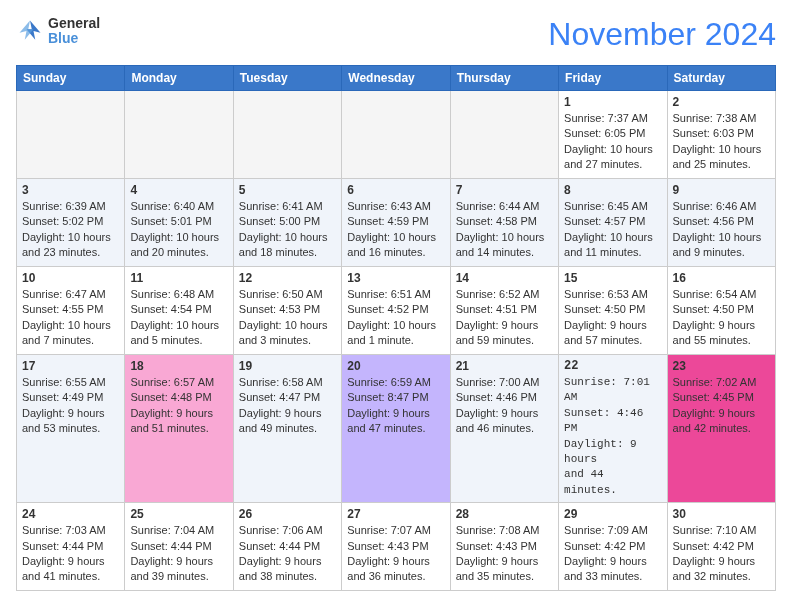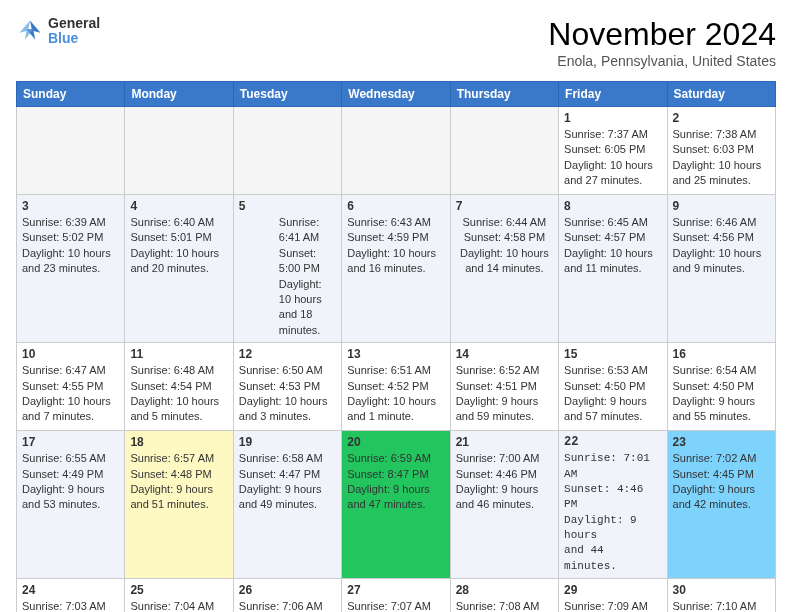--- a/index.html
+++ b/index.html
@@ -34,21 +34,21 @@
     .logo-bird {
       width: 28px;
       height: 28px;
     }
     .title-block {
       text-align: right;
     }
     .month-title {
       font-size: 32px;
       font-weight: normal;
-      color: #000000;
+      color: #3b82f6;
     }
     .location {
       font-size: 14px;
       color: #555;
     }
     .calendar {
       width: 100%;
       border-collapse: collapse;
       font-size: 10.5px;
     }
@@ -96,21 +96,20 @@
       <polygon points="16,4 28,18 20,16 22,26 12,14 18,14" fill="#3a78c9"></polygon>
       <polygon points="16,4 4,18 12,16 10,26 20,14 14,14" fill="#5ba0e0" opacity="0.7"></polygon>
     </svg>
     <div class="logo-text">
       <span>General</span>
       <span style="color:#4a90d9">Blue</span>
     </div>
   </div>
   <div class="title-block">
     <div class="month-title">November 2024</div>
-    <div class="location">Enola, Pennsylvania, United States</div>
   </div>
 </div>
 
 <table class="calendar">
   <thead>
     <tr>
     <th>Sunday</th>
         <th>Monday</th>
         <th>Tuesday</th>
         <th>Wednesday</th>
@@ -151,35 +150,35 @@
         </td>
         <td style="background: rgb(240, 244, 250);">
           <div class="day-num">4</div>
           <div class="day-info" style="white-space: pre-line;">Sunrise: 6:40 AM
 Sunset: 5:01 PM
 Daylight: 10 hours
 and 20 minutes.</div>
         </td>
         <td style="background: rgb(240, 244, 250);">
           <div class="day-num">5</div>
-          <div class="day-info" style="white-space: pre-line; margin-left: 40px;">Sunrise: 6:41 AM
+          <div class="day-info" style="white-space: pre-line;">Sunrise: 6:41 AM
 Sunset: 5:00 PM
 Daylight: 10 hours
 and 18 minutes.</div>
         </td>
         <td style="background: rgb(240, 244, 250);">
           <div class="day-num">6</div>
           <div class="day-info" style="white-space: pre-line;">Sunrise: 6:43 AM
 Sunset: 4:59 PM
 Daylight: 10 hours
 and 16 minutes.</div>
         </td>
         <td style="background: rgb(240, 244, 250);">
           <div class="day-num">7</div>
-          <div class="day-info" style="white-space: pre-line; text-align: center;">Sunrise: 6:44 AM
+          <div class="day-info" style="white-space: pre-line;">Sunrise: 6:44 AM
 Sunset: 4:58 PM
 Daylight: 10 hours
 and 14 minutes.</div>
         </td>
         <td style="background: rgb(240, 244, 250);">
           <div class="day-num">8</div>
           <div class="day-info" style="white-space: pre-line;">Sunrise: 6:45 AM
 Sunset: 4:57 PM
 Daylight: 10 hours
 and 11 minutes.</div>
@@ -244,56 +243,56 @@
         </td>
       </tr>
       <tr>
         <td style="background: rgb(240, 244, 250);">
           <div class="day-num">17</div>
           <div class="day-info" style="white-space: pre-line;">Sunrise: 6:55 AM
 Sunset: 4:49 PM
 Daylight: 9 hours
 and 53 minutes.</div>
         </td>
-        <td style="background: #fef9c3;">
+        <td style="background: #f9a8d4;">
           <div class="day-num">18</div>
           <div class="day-info" style="white-space: pre-line;">Sunrise: 6:57 AM
 Sunset: 4:48 PM
 Daylight: 9 hours
 and 51 minutes.</div>
         </td>
         <td style="background: rgb(240, 244, 250);">
           <div class="day-num">19</div>
           <div class="day-info" style="white-space: pre-line;">Sunrise: 6:58 AM
 Sunset: 4:47 PM
 Daylight: 9 hours
 and 49 minutes.</div>
         </td>
-        <td style="background: #22c55e;">
+        <td style="background: #c4b5fd;">
           <div class="day-num">20</div>
           <div class="day-info" style="white-space: pre-line;">Sunrise: 6:59 AM
 Sunset: 8:47 PM
 Daylight: 9 hours
 and 47 minutes.</div>
         </td>
         <td style="background: rgb(240, 244, 250);">
           <div class="day-num">21</div>
           <div class="day-info" style="white-space: pre-line;">Sunrise: 7:00 AM
 Sunset: 4:46 PM
 Daylight: 9 hours
 and 46 minutes.</div>
         </td>
         <td style="background: rgb(240, 244, 250); font-family: Liberation Mono, monospace;">
           <div class="day-num">22</div>
           <div class="day-info" style="white-space: pre-line;">Sunrise: 7:01 AM
 Sunset: 4:46 PM
 Daylight: 9 hours
 and 44 minutes.</div>
         </td>
-        <td style="background: #7dd3fc;">
+        <td style="background: #ec4899;">
           <div class="day-num">23</div>
           <div class="day-info" style="white-space: pre-line;">Sunrise: 7:02 AM
 Sunset: 4:45 PM
 Daylight: 9 hours
 and 42 minutes.</div>
         </td>
       </tr>
       <tr>
         <td>
           <div class="day-num">24</div>

